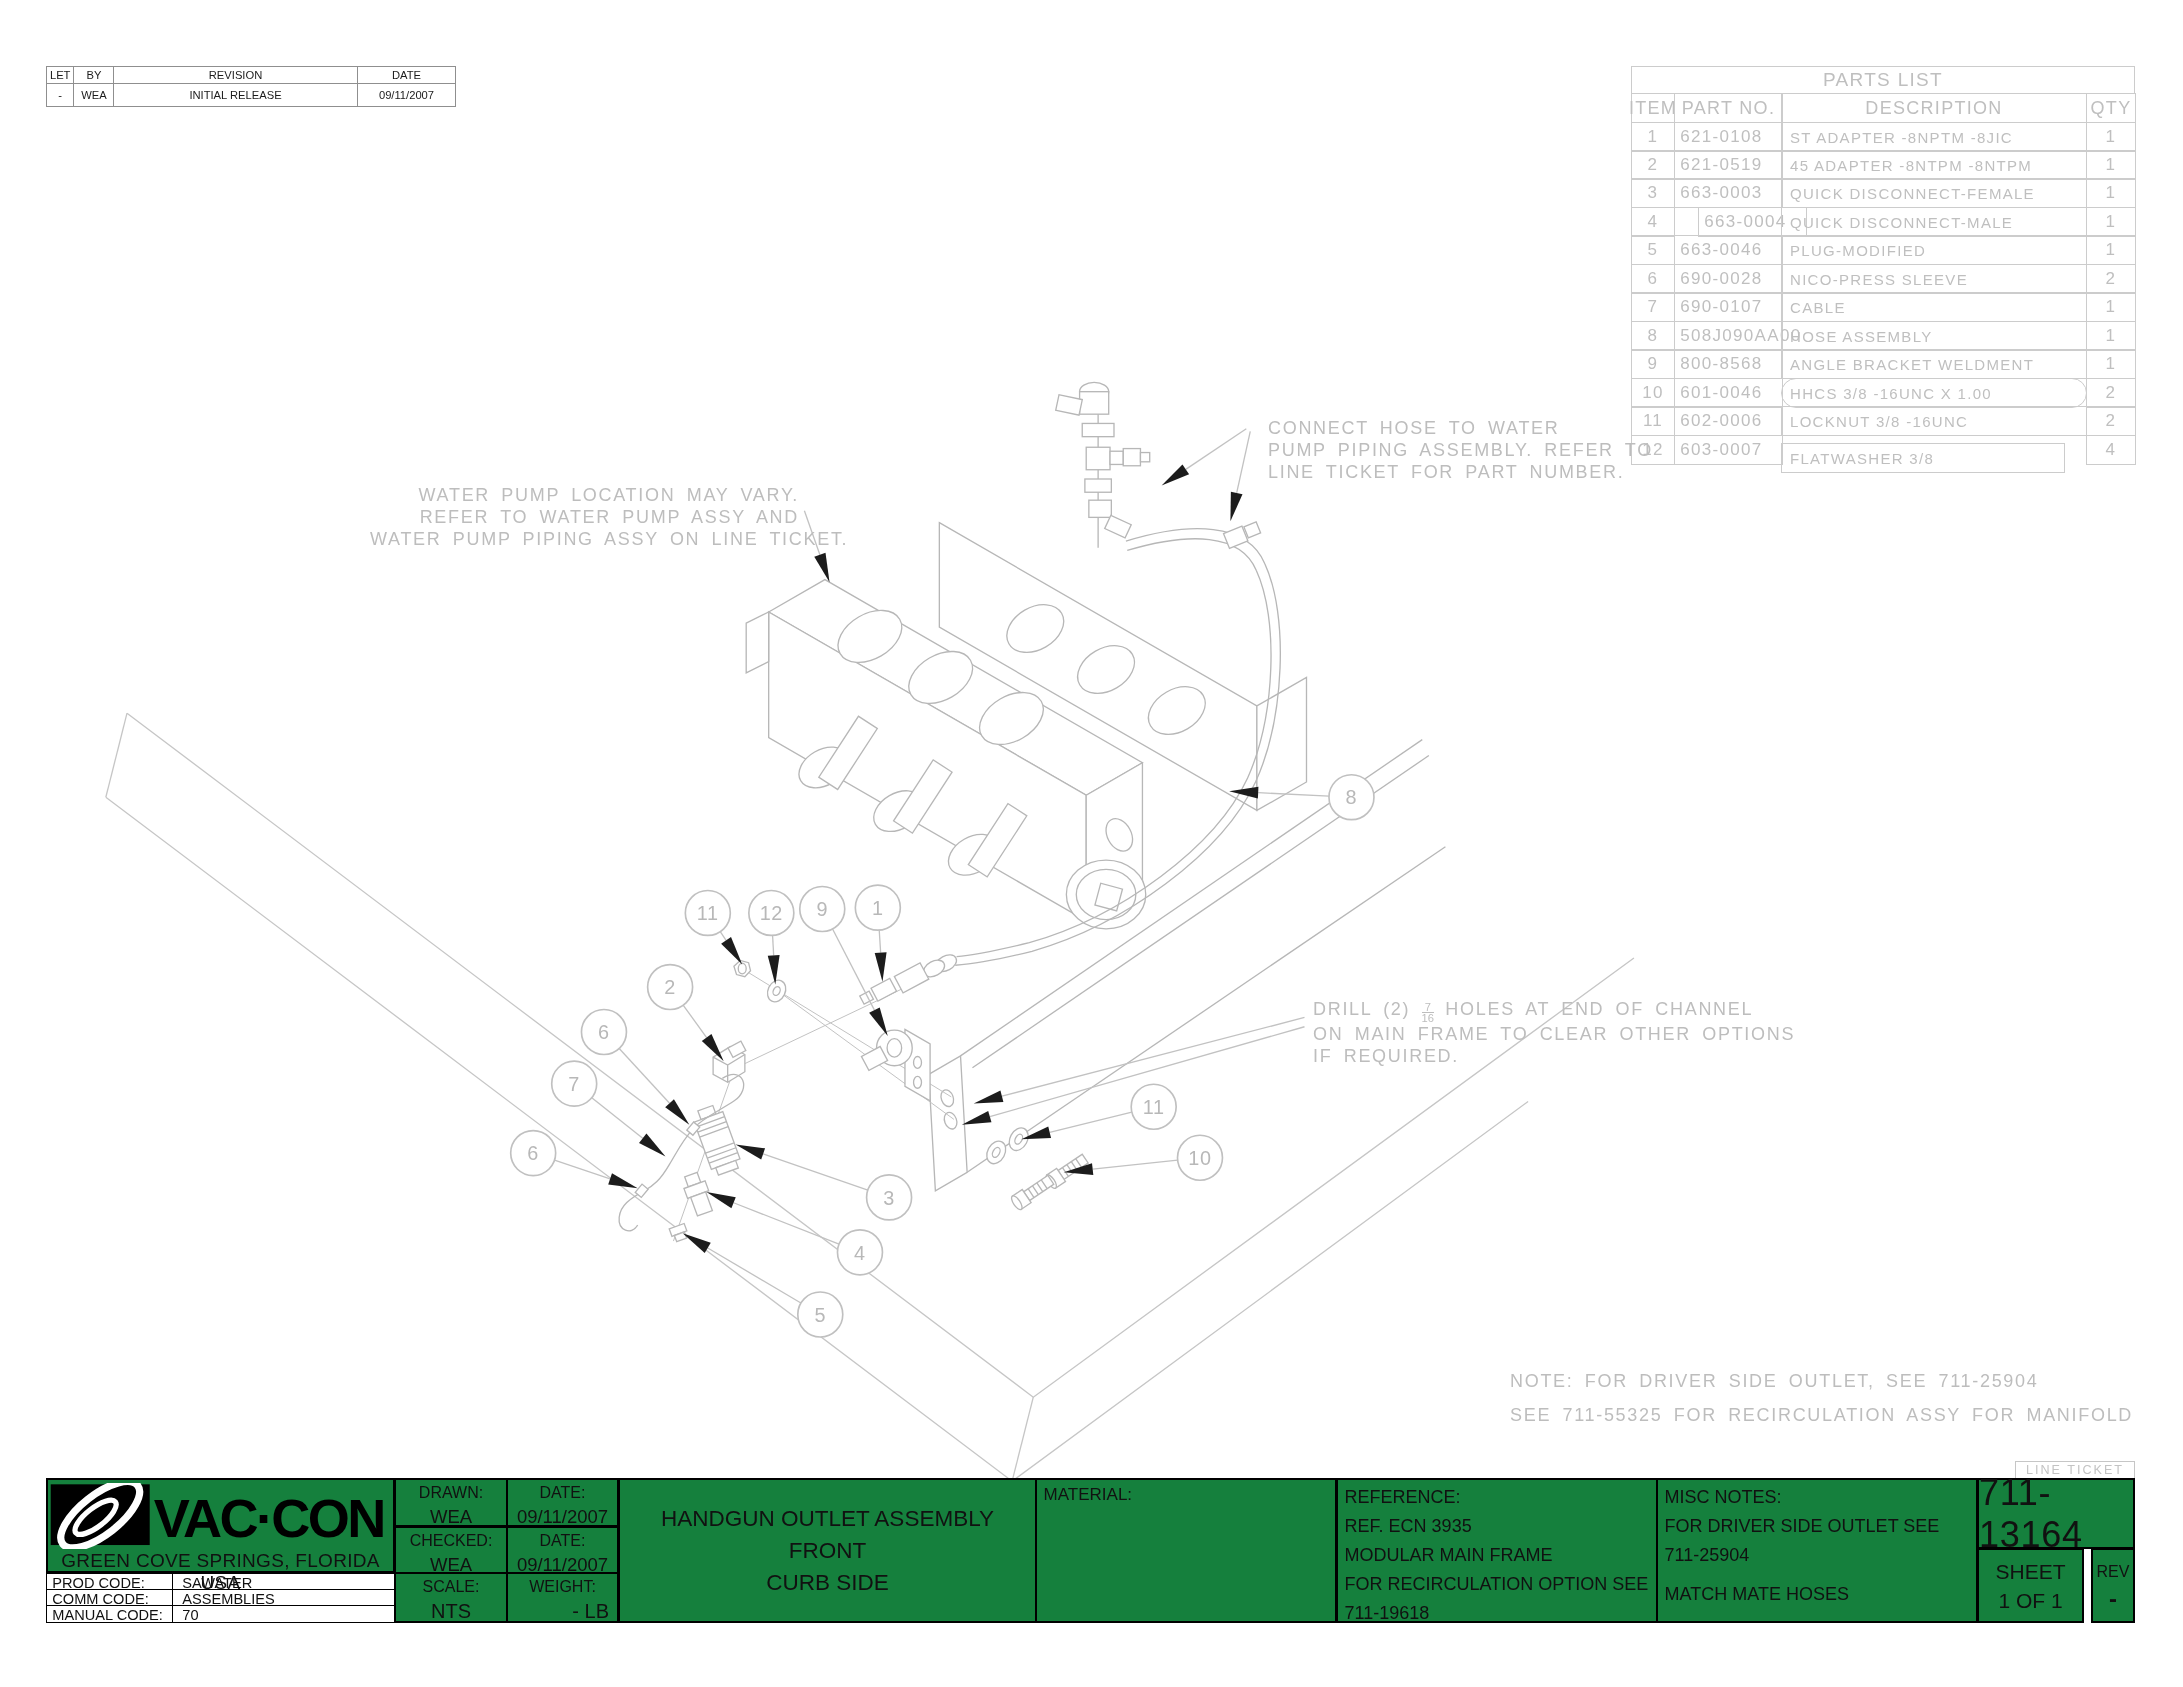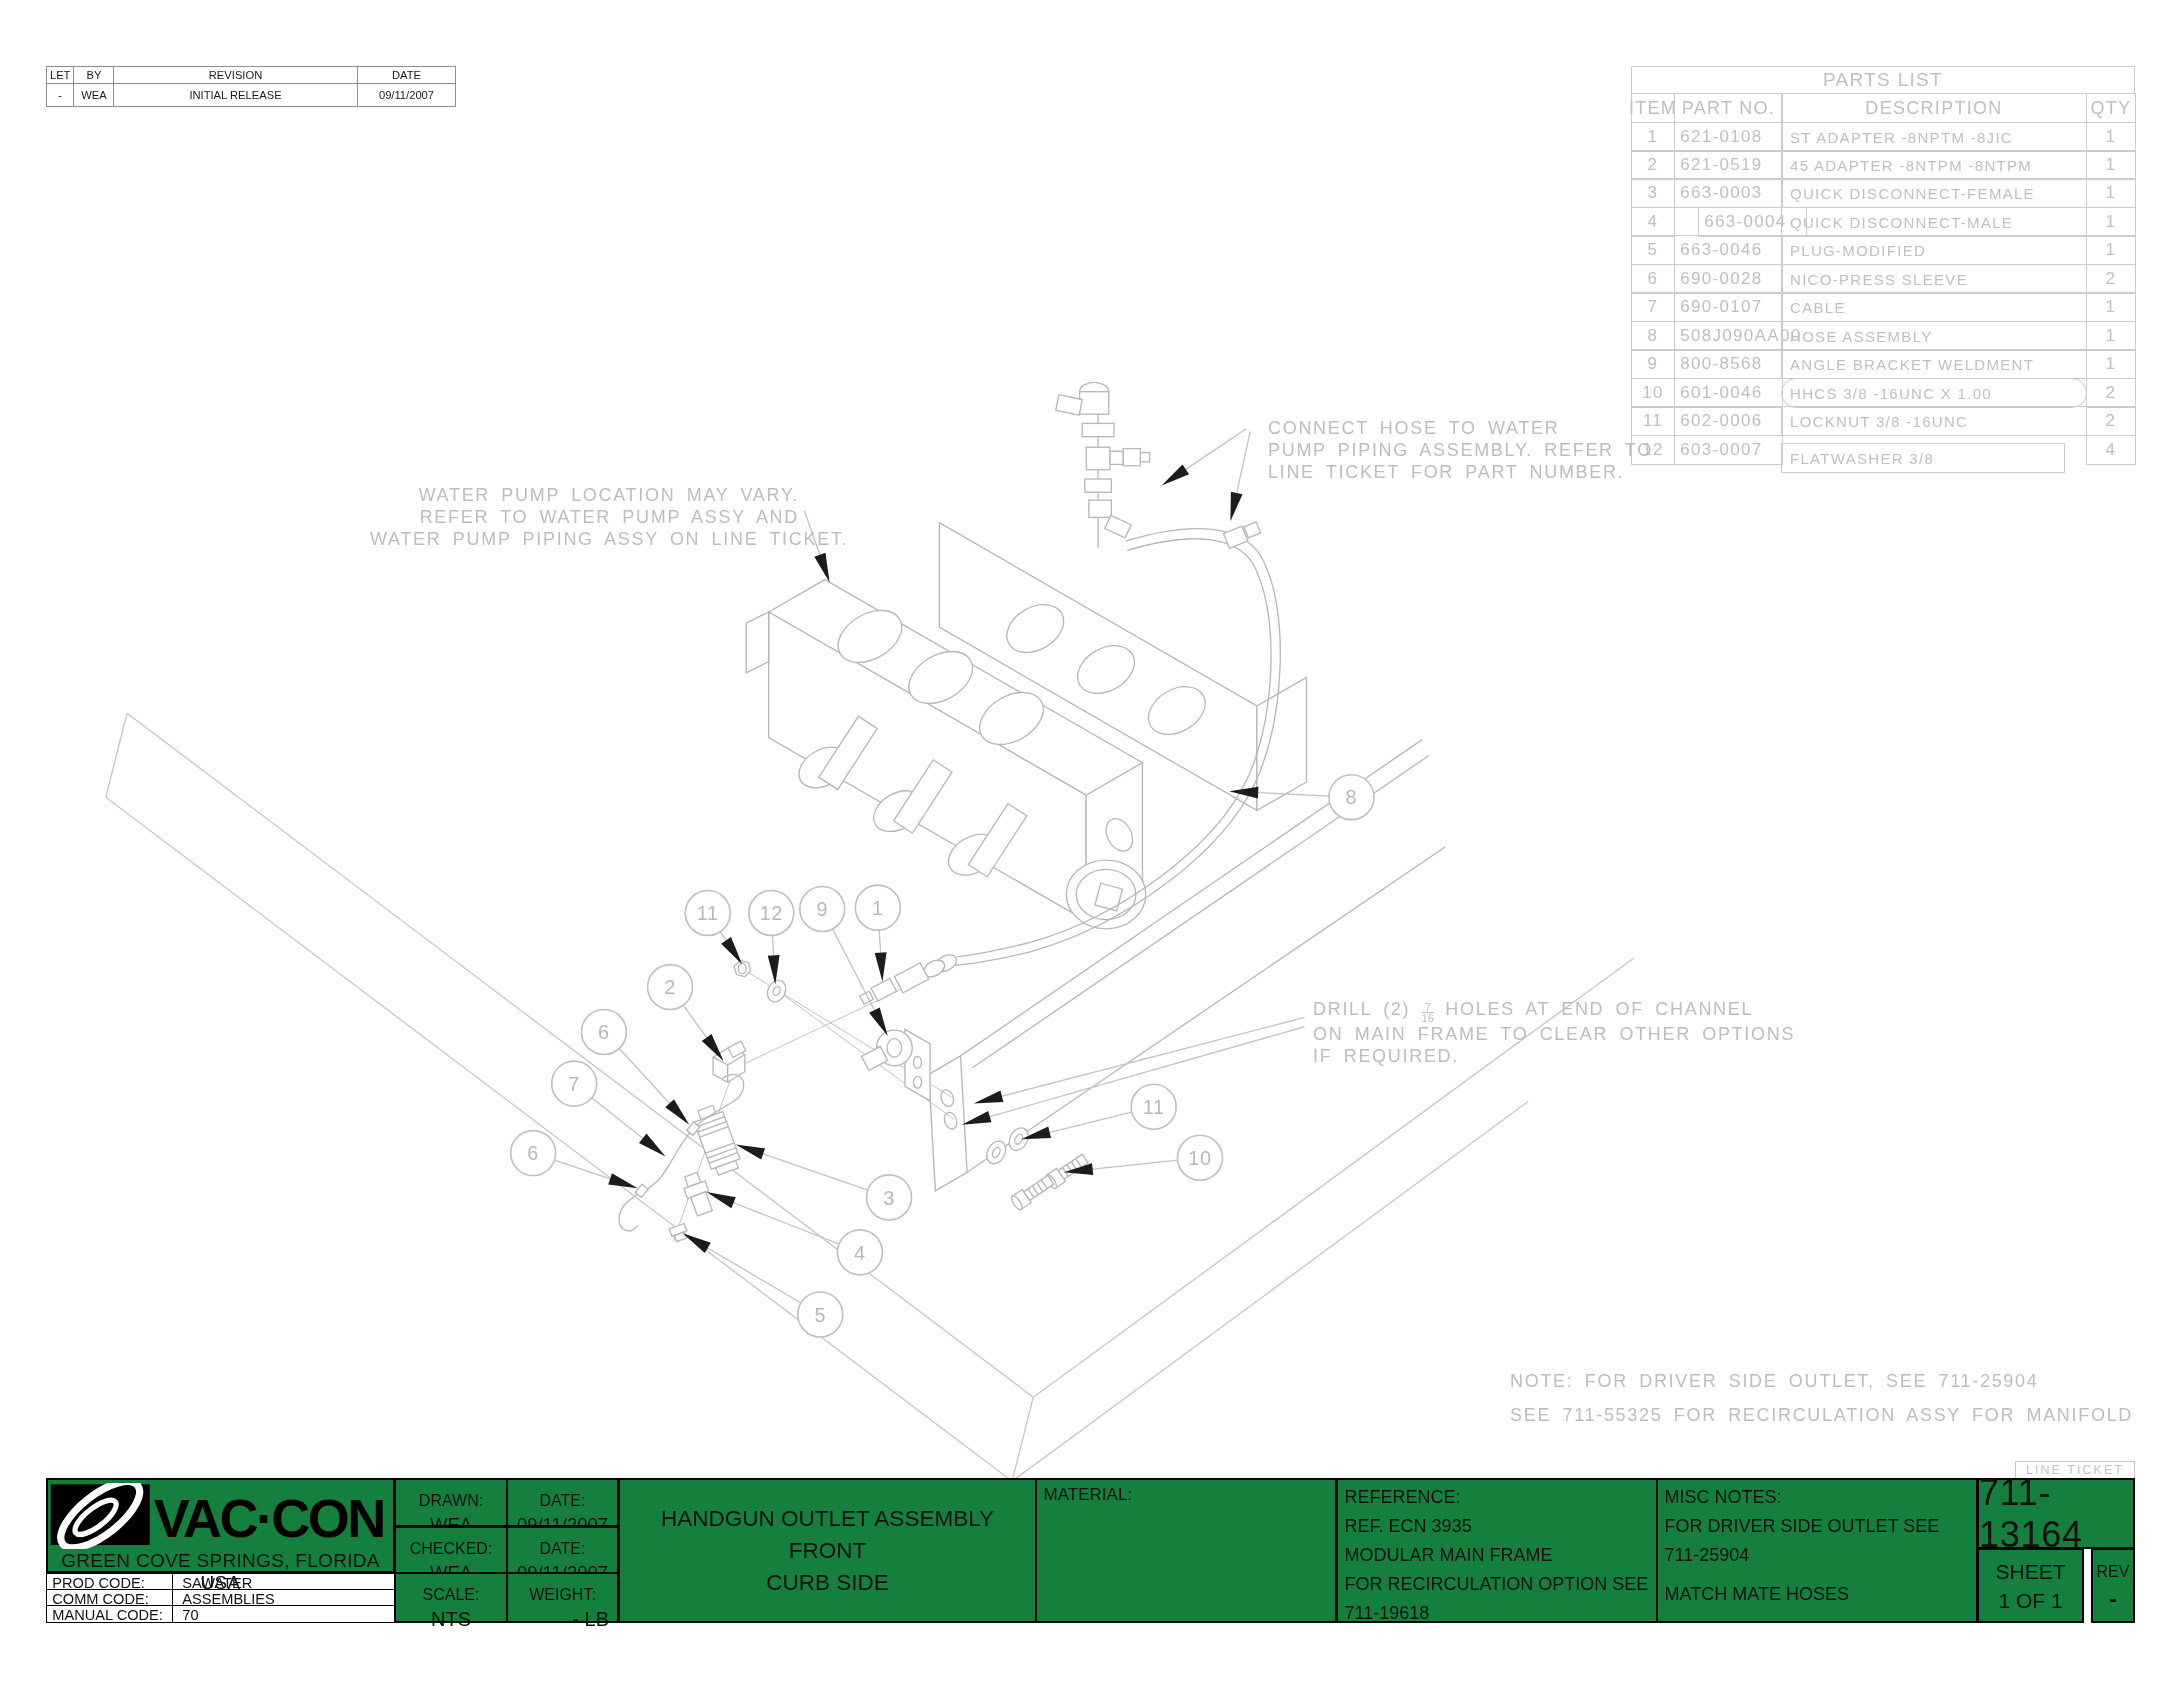--- a/index.html
+++ b/index.html
@@ -19,21 +19,21 @@
   .p-part{padding-left:5.3px;font-size:17px;}
   .p-desc{padding-left:8px;font-size:15px;}
   
   .cad-note{position:absolute;color:#bdbdbd;font-size:18px;letter-spacing:1.7px;
             word-spacing:4.6px;line-height:22px;white-space:nowrap;}
   .frac{display:inline-block;text-align:center;vertical-align:-6.6px;font-size:11.2px;line-height:10px;letter-spacing:0;}
   .frac .num{display:block;border-bottom:1.3px solid #bdbdbd;padding:0 1.3px;}
   .frac .den{display:block;}
   
   .tb-cell{position:absolute;box-sizing:border-box;border:2px solid #000;background:#15803d;color:#111;}
-  .tb-label{font-size:16px;text-align:center;padding-top:12px;}
+  .tb-label{font-size:16px;text-align:center;padding-top:4px;}
   .tb-value{font-size:18.5px;text-align:center;padding-top:4px;}
   .code-row{position:absolute;box-sizing:border-box;border:1.3px solid #000;display:flex;color:#111;font-size:14.6px;}
   .code-row .lab{width:126px;padding:1.3px 0 0 5.3px;border-right:1.3px solid #000;box-sizing:border-box;}
   .code-row .val{padding:1.3px 0 0 9.3px;}
   .lineticket{position:absolute;left:2015px;top:1461px;width:120px;height:18.5px;box-sizing:border-box;
               border:1.3px solid #c6c6c6;color:#c3c3c3;font-size:12.6px;letter-spacing:2px;
               display:flex;align-items:center;justify-content:center;}
   .multiline{font-size:18px;line-height:30px;padding:5.3px 0 0 6.6px;}
   svg text{font-family:"Liberation Sans", sans-serif;}
 </style>

